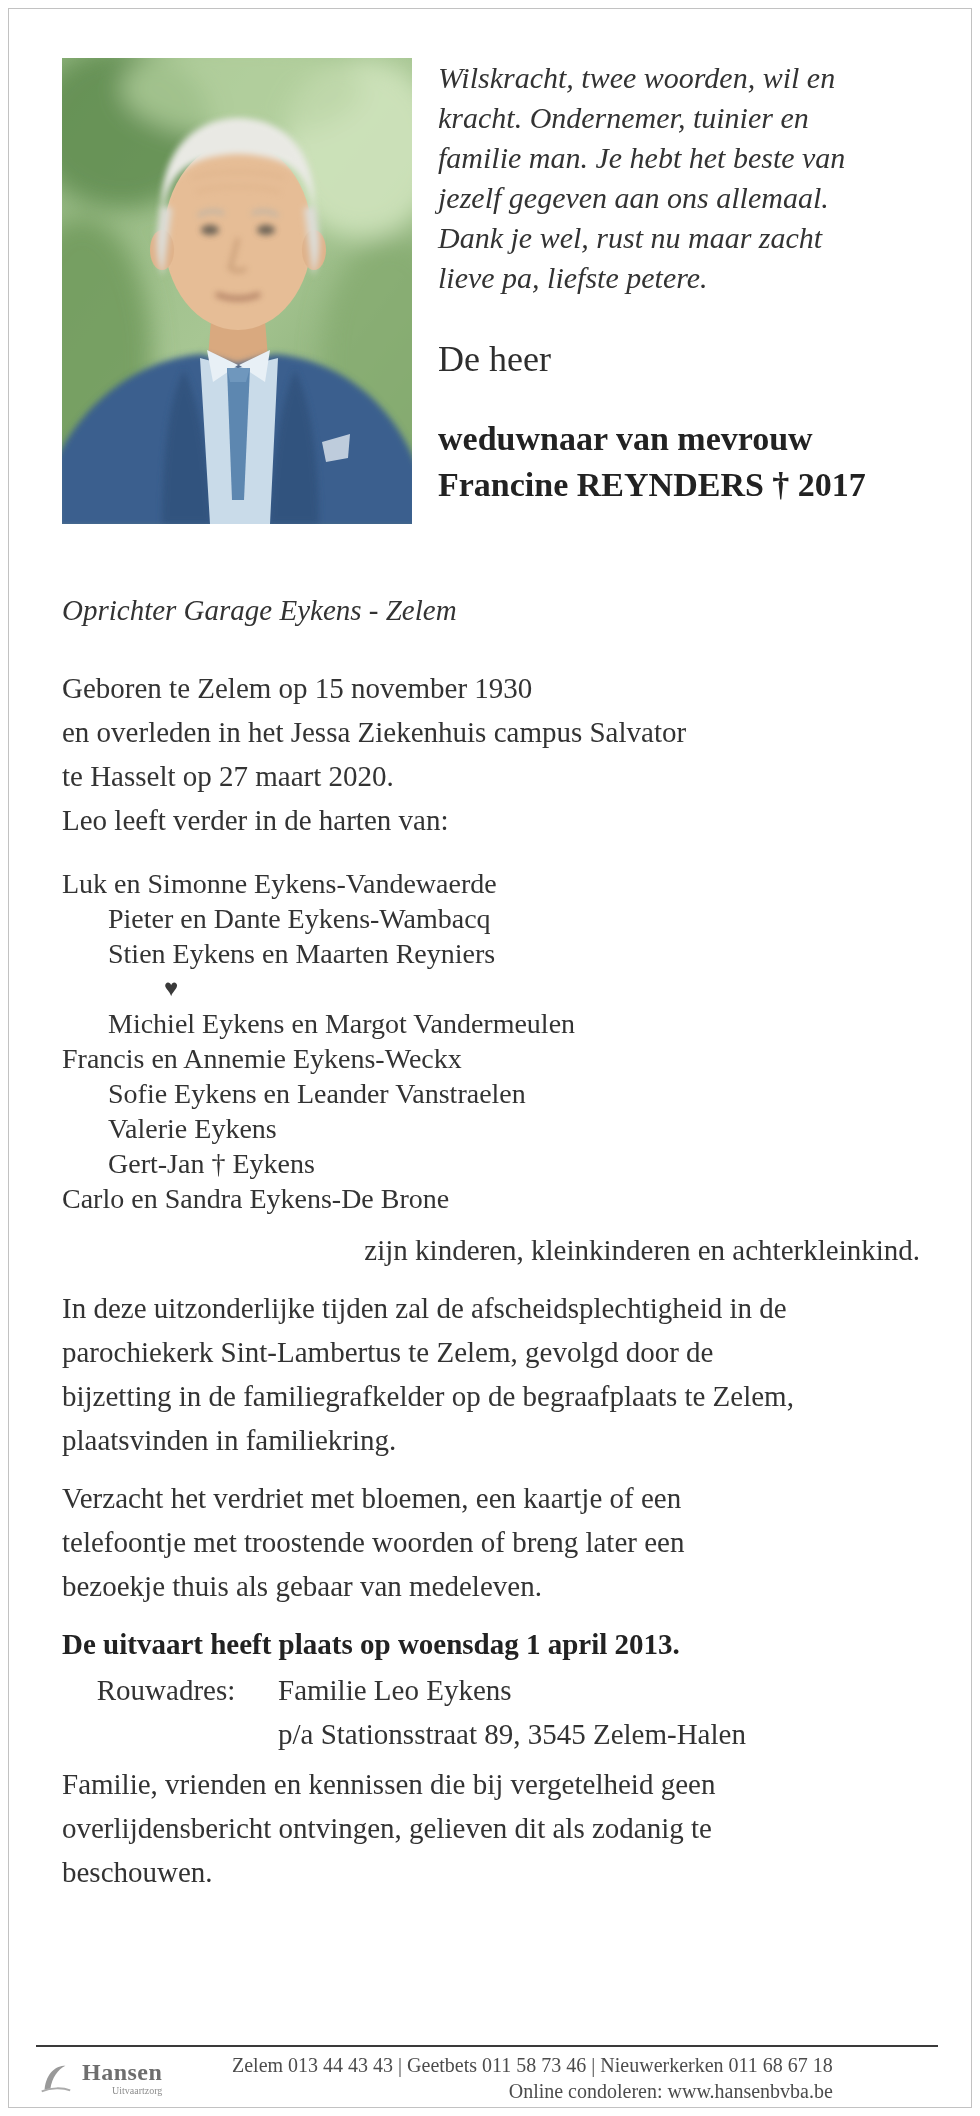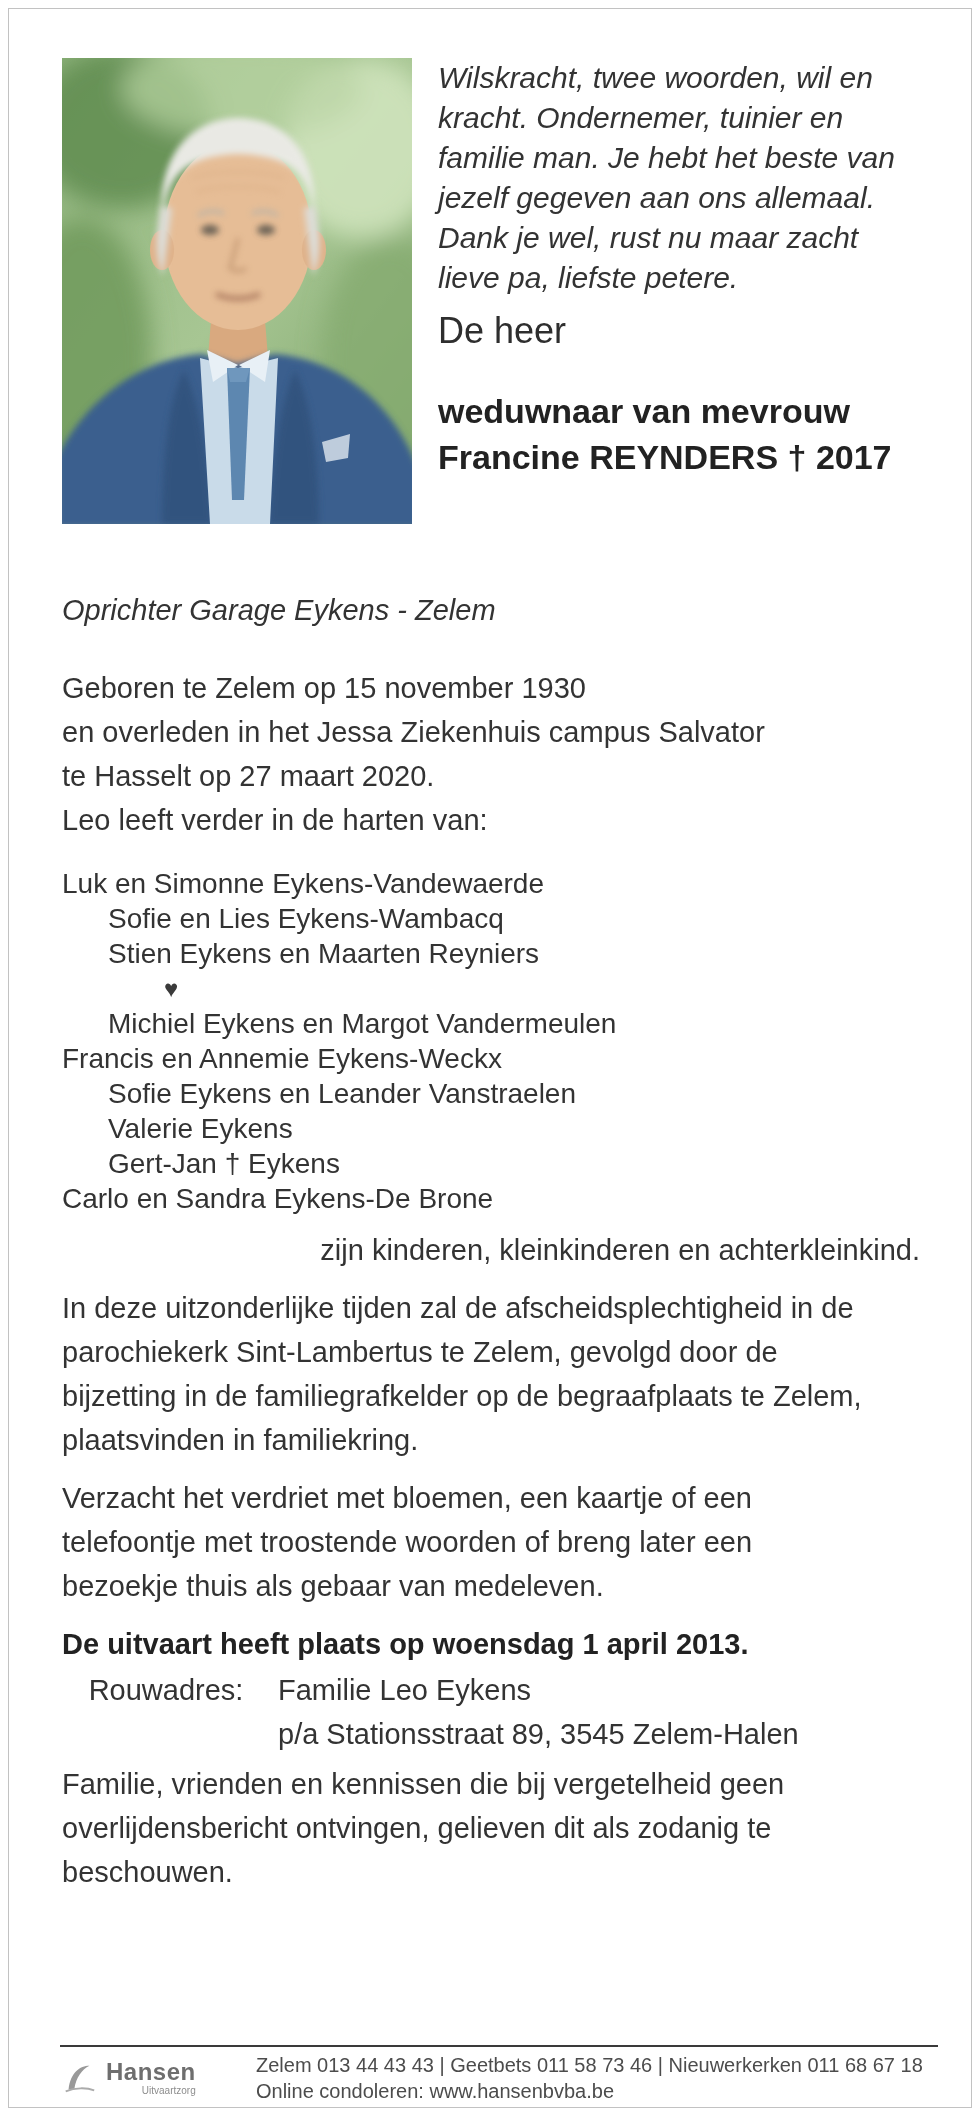--- a/index.html
+++ b/index.html
@@ -3,21 +3,21 @@
 <meta charset="utf-8">
 <style>
   html, body { margin: 0; padding: 0; background: #ffffff; }
   .page {
     position: relative;
     width: 980px;
     height: 2116px;
     background: #ffffff;
     overflow: hidden;
     color: #333333;
-    font-family: Liberation Sans, sans-serif;
+    font-family: Liberation Serif, serif;
     box-sizing: border-box;
   }
   .frame {
     position: absolute;
     inset: 8px;
     border: 1px solid #c2c2c2;
     pointer-events: none;
   }
   .content { position: relative; padding: 58px 60px 0 62px; }
 
@@ -27,21 +27,21 @@
     width: 350px; height: 466px; flex: 0 0 auto;
     position: relative; overflow: hidden;
     background: linear-gradient(135deg, #9dbd8a, #74a061 45%, #86ad72);
   }
   .photo svg { position: absolute; inset: 0; width: 100%; height: 100%; }
   .header-right { padding-top: 0px; min-width: 0; }
   .quote {
     font-style: italic; font-size: 30px; line-height: 40px;
     white-space: pre-line; color: #333333;
   }
-  .salutation { margin-top: 12px; font-size: 36px; color: #2e2e2e; }
+  .salutation { margin-top: 40px; font-size: 36px; color: #2e2e2e; }
   .deceased-name {
     margin-top: 26px; font-size: 57px; font-weight: 700;
     color: #111111; letter-spacing: 0px;
   }
   .widower {
     margin-top: 36px; font-size: 34px; font-weight: 700;
     line-height: 46px; white-space: pre-line; color: #222222;
   }
 
   
@@ -57,21 +57,21 @@
   .family-closing { margin-top: 12px; text-align: right; }
   .para { margin-top: 14px; white-space: pre-line; }
   .funeral { margin-top: 14px; font-weight: 700; color: #222222; }
   .thanks { margin-top: 16px; white-space: pre-line; }
   .rouwadres { margin-top: 2px; display: flex; }
   .rouwadres-label { width: 208px; flex: 0 0 auto; text-align: center; }
   .rouwadres-value { white-space: pre-line; margin-left: 8px; }
   .closing { margin-top: 6px; white-space: pre-line; }
 
   
-  .footer { position: absolute; left: 60px; right: 42px; bottom: 12px; }
+  .footer { position: absolute; left: 36px; right: 42px; bottom: 12px; text-align: right; }
   .footer-rule { border-top: 2px solid #3a3a3a; margin-bottom: 5px; }
   .footer-row { display: flex; align-items: center; }
   .footer-logo { width: 196px; flex: 0 0 auto; display: flex; align-items: center; gap: 8px; }
   .logo-mark { width: 38px; height: 38px; }
   .logo-text { display: flex; flex-direction: column; line-height: 1; }
   .brand-name { font-size: 24px; color: #6e6e6e; font-weight: 600; letter-spacing: 0.5px; }
   .brand-sub { font-size: 10px; color: #8d8d8d; align-self: flex-end; margin-top: 2px; }
   .footer-text { font-size: 20px; line-height: 26px; color: #4c4c4c; }
 </style>
 </head>
@@ -151,21 +151,21 @@
 
     <div class="doc">
       <div class="subtitle">Oprichter Garage Eykens - Zelem</div>
       <div class="birth-death">Geboren te Zelem op 15 november 1930
 en overleden in het Jessa Ziekenhuis campus Salvator
 te Hasselt op 27 maart 2020.</div>
       <div class="family-intro">Leo leeft verder in de harten van:</div>
 
       <div class="family-list">
         <div class="family-row">Luk en Simonne Eykens-Vandewaerde</div>
-        <div class="family-row indent-1">Sofie en Lies Eykens-Wambacq</div>
+        <div class="family-row indent-1">Pieter en Dante Eykens-Wambacq</div>
         <div class="family-row indent-1">Stien Eykens en Maarten Reyniers</div>
         <div class="family-row heart">♥</div>
         <div class="family-row indent-1">Michiel Eykens en Margot Vandermeulen</div>
         <div class="family-row">Francis en Annemie Eykens-Weckx</div>
         <div class="family-row indent-1">Sofie Eykens en Leander Vanstraelen</div>
         <div class="family-row indent-1">Valerie Eykens</div>
         <div class="family-row indent-1">Gert-Jan † Eykens</div>
         <div class="family-row">Carlo en Sandra Eykens-De Brone</div>
       </div>
 

